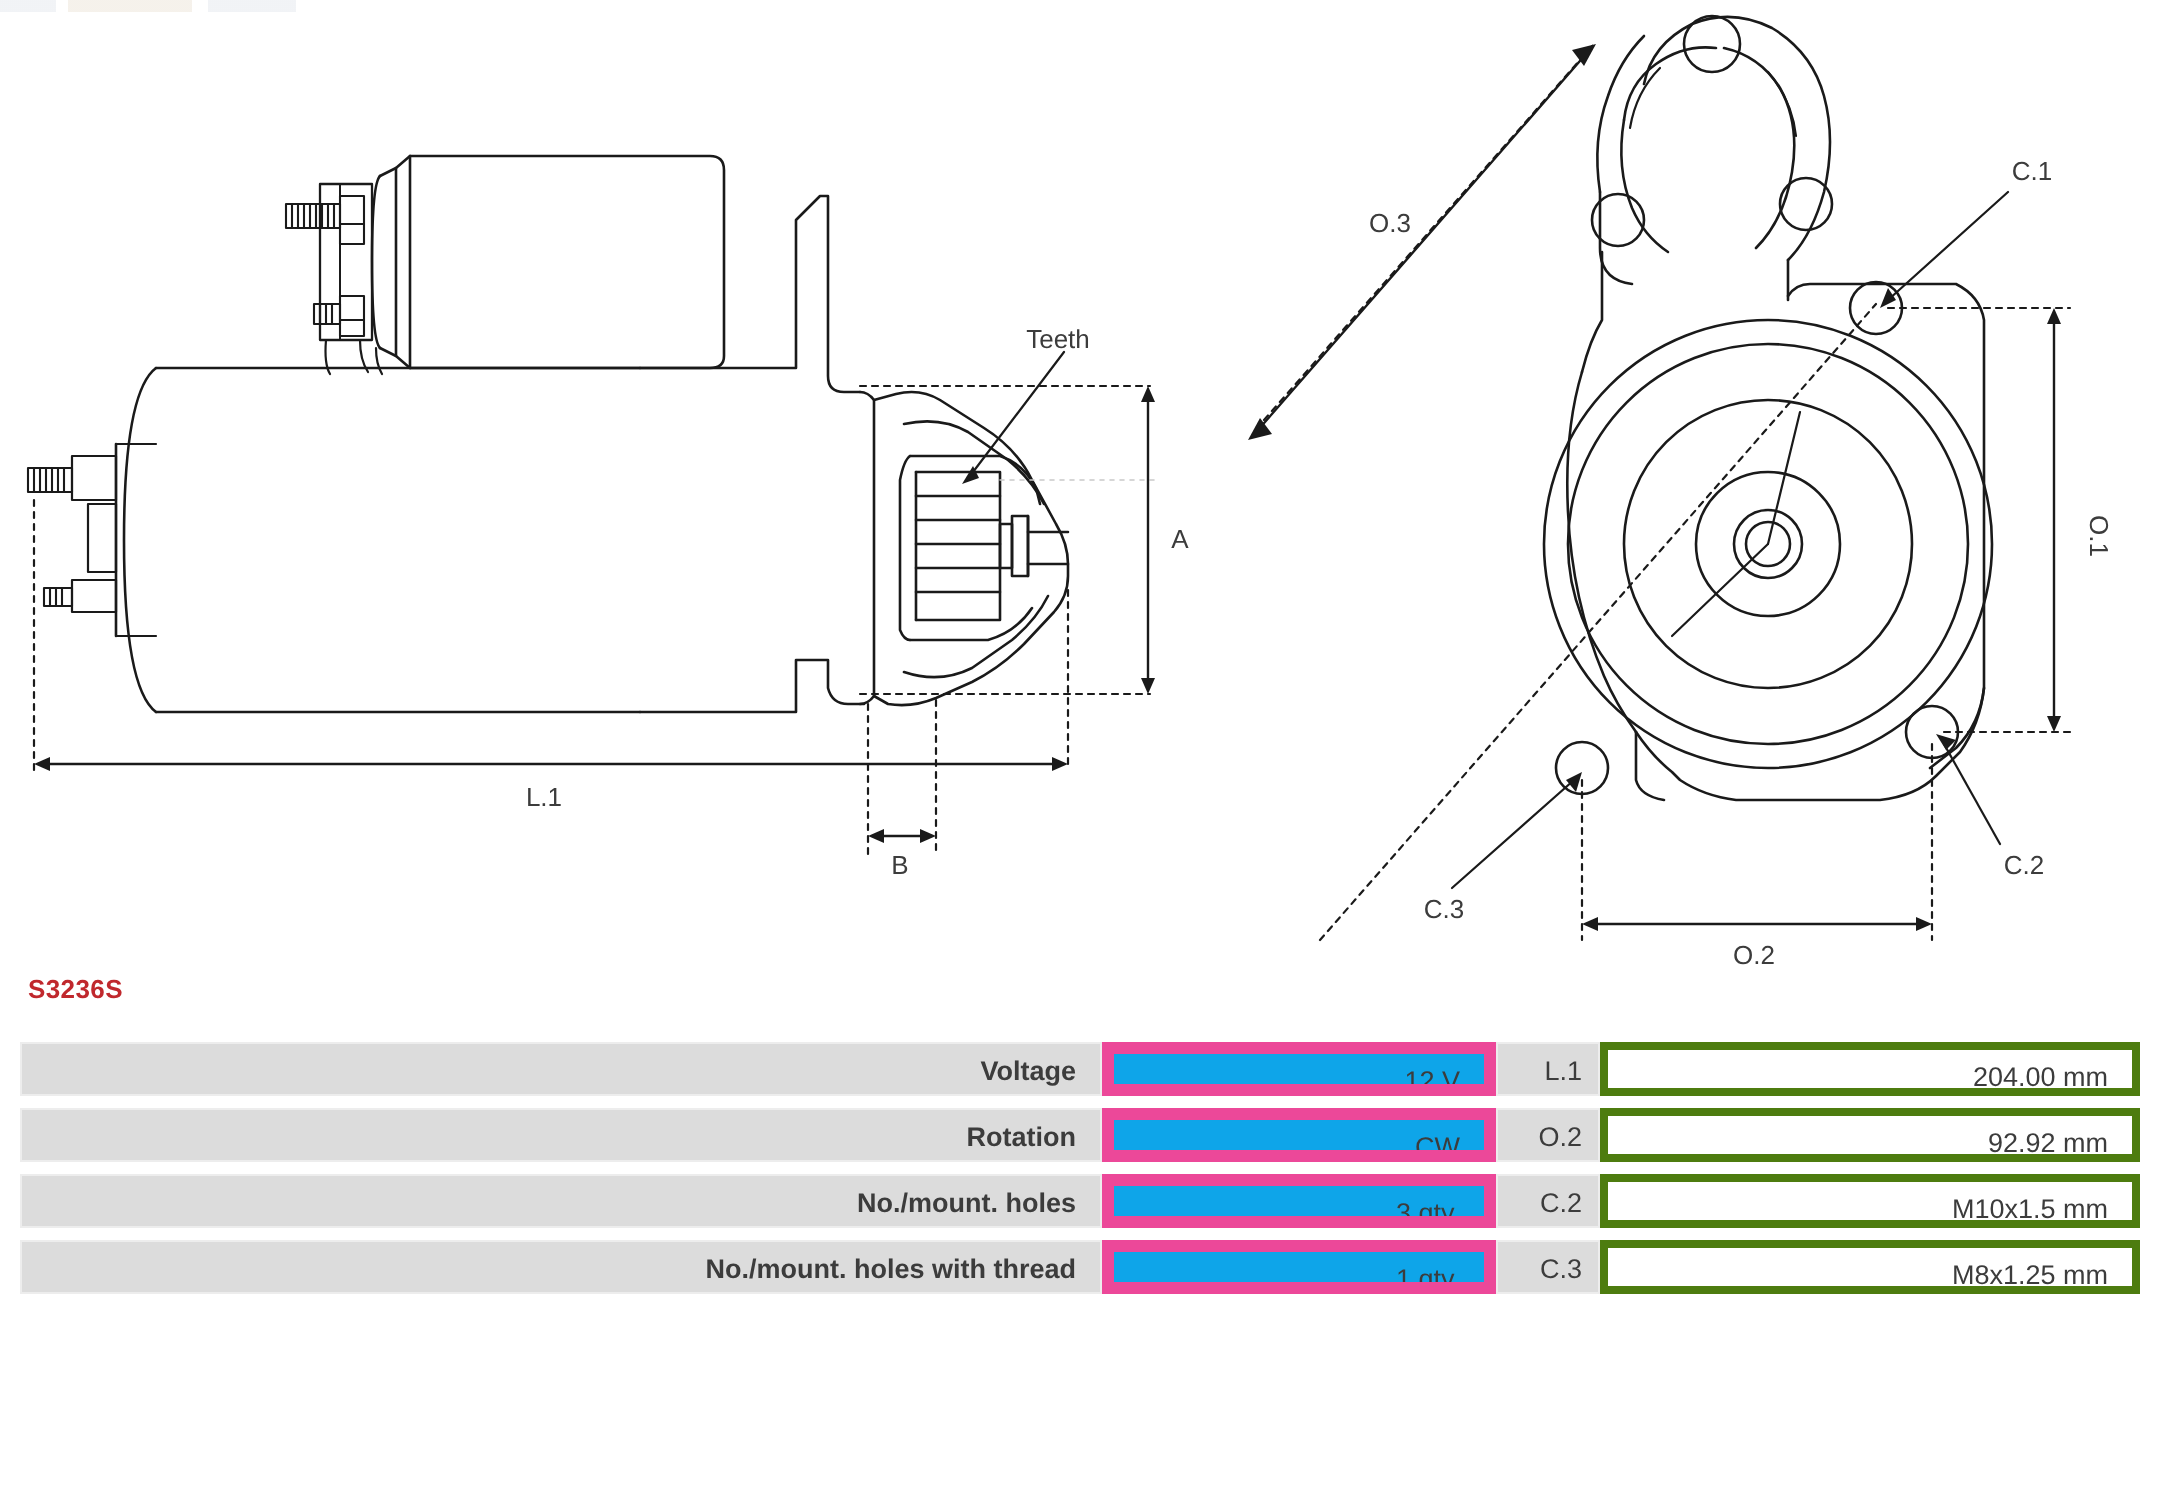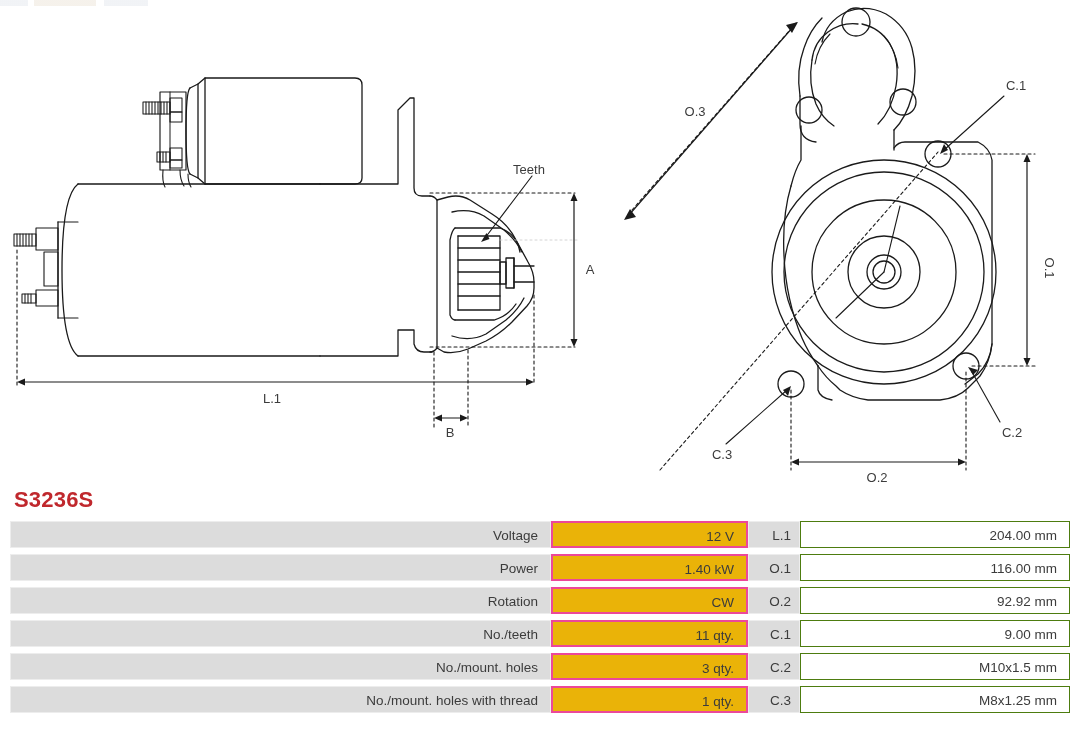--- a/index.html
+++ b/index.html
@@ -40,21 +40,21 @@
     font-size: 13px;
     fill: #3c3c3c;
     font-family: "Liberation Sans", sans-serif;
   }
 
   
   #part-number {
     position: absolute;
     left: 14px;
     top: 487px;
-    font-size: 22px;
+    font-size: 13px;
     font-weight: bold;
     color: #c0282d;
     letter-spacing: 0.2px;
   }
 
   
   #spec-table {
     position: absolute;
     left: 10px;
     top: 518px;
@@ -77,44 +77,45 @@
     white-space: nowrap;
     overflow: hidden;
   }
   .c-label {
     width: 541px;
   }
   .c-label .cell-inner {
     background: #dcdcdc;
     border: 1px solid #ededed;
     color: #3c3c3c;
+    font-weight: bold;
   }
   .c-value {
     width: 197px;
   }
   .c-value .cell-inner {
-    background: #eab308;
-    border: 2px solid #ec4899;
+    background: #0ea5e9;
+    border: 6px solid #ec4899;
     color: #3c3c3c;
   }
   .c-code {
     width: 52px;
   }
   .c-code .cell-inner {
     background: #dcdcdc;
     border: 1px solid #ededed;
     color: #3c3c3c;
     padding: 0 8px;
   }
   .c-dim {
     width: 270px;
   }
   .c-dim .cell-inner {
     background: #ffffff;
-    border: 1px solid #4d7c0f;
+    border: 4px solid #4d7c0f;
     color: #3c3c3c;
   }
 </style>
 </head>
 <body>
 
 <div id="top-artifact"></div>
 
 <div id="drawing">
 <svg width="1080" height="490" viewBox="0 0 1080 490" xmlns="http://www.w3.org/2000/svg">
@@ -337,58 +338,30 @@
         </td>
         <td class="c-code">
           <div class="cell-inner">L.1</div>
         </td>
         <td class="c-dim">
           <div class="cell-inner">204.00 mm</div>
         </td>
       </tr>
       <tr>
         <td class="c-label">
-          <div class="cell-inner">Power</div>
-        </td>
-        <td class="c-value">
-          <div class="cell-inner">1.40 kW</div>
-        </td>
-        <td class="c-code">
-          <div class="cell-inner">O.1</div>
-        </td>
-        <td class="c-dim">
-          <div class="cell-inner">116.00 mm</div>
-        </td>
-      </tr>
-      <tr>
-        <td class="c-label">
           <div class="cell-inner">Rotation</div>
         </td>
         <td class="c-value">
           <div class="cell-inner">CW</div>
         </td>
         <td class="c-code">
           <div class="cell-inner">O.2</div>
         </td>
         <td class="c-dim">
           <div class="cell-inner">92.92 mm</div>
-        </td>
-      </tr>
-      <tr>
-        <td class="c-label">
-          <div class="cell-inner">No./teeth</div>
-        </td>
-        <td class="c-value">
-          <div class="cell-inner">11 qty.</div>
-        </td>
-        <td class="c-code">
-          <div class="cell-inner">C.1</div>
-        </td>
-        <td class="c-dim">
-          <div class="cell-inner">9.00 mm</div>
         </td>
       </tr>
       <tr>
         <td class="c-label">
           <div class="cell-inner">No./mount. holes</div>
         </td>
         <td class="c-value">
           <div class="cell-inner">3 qty.</div>
         </td>
         <td class="c-code">

